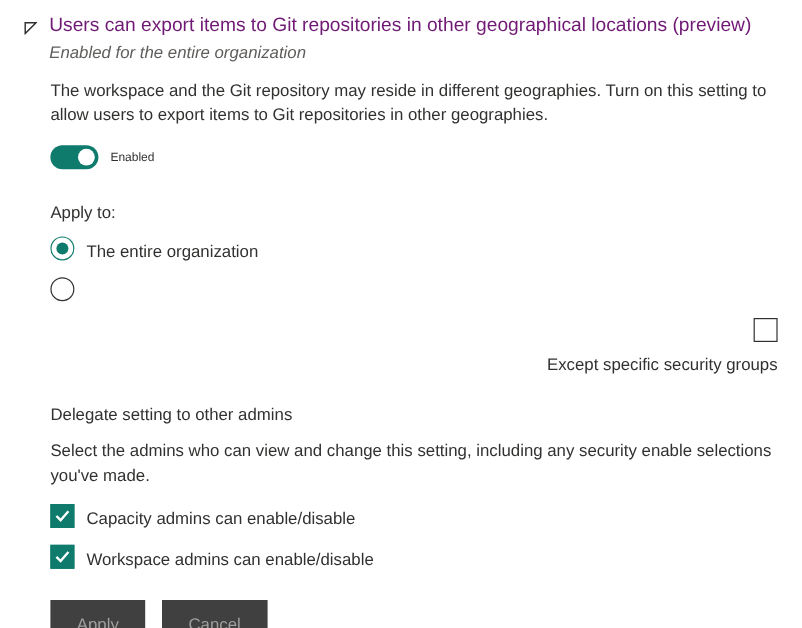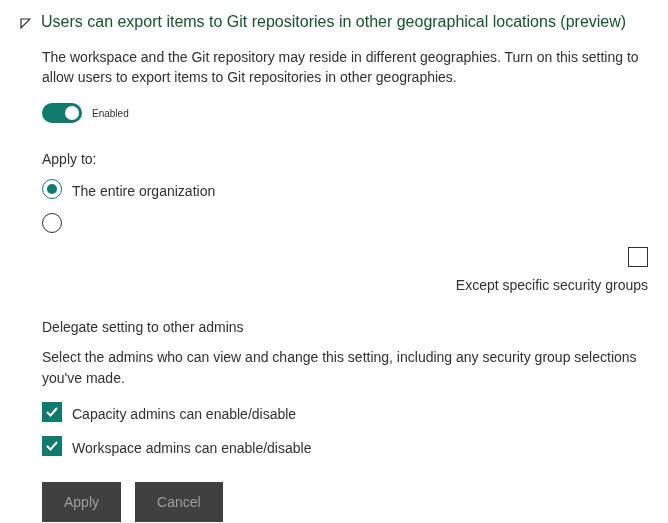--- a/index.html
+++ b/index.html
@@ -11,21 +11,21 @@
     color: #323130;
     background: #fff;
     width: 668px;
   }
   .header-row { display: flex; align-items: flex-start; gap: 10px; }
   .collapse-icon {
     margin-top: 4px;
     flex-shrink: 0;
   }
   .header-text { flex: 1; }
-  .title { font-size: 16px; font-weight: 400; color: #14532d; line-height: 1.3; }
+  .title { font-size: 16px; font-weight: 400; color: #701a75; line-height: 1.3; }
   .subtitle { font-style: italic; color: #605e5c; margin-top: 2px; font-size: 14px; }
   .content { margin-left: 22px; margin-top: 14px; }
   .description { color: #323130; line-height: 1.45; margin-bottom: 16px; }
 
   .toggle-row { display: flex; align-items: center; gap: 10px; margin-bottom: 28px; }
   .toggle {
     width: 40px; height: 20px; border-radius: 10px;
     background: #0f7b6c;
     position: relative; cursor: pointer;
   }
@@ -75,20 +75,21 @@
 <body>
 
 <div class="header-row">
   <span class="collapse-icon">
     <svg width="11" height="11" viewBox="0 0 11 11">
         <path d="M1 1 L10 1 L1 10 Z" fill="none" stroke="#323130" stroke-width="1.2"></path>
       </svg>
   </span>
   <div class="header-text">
     <div class="title">Users can export items to Git repositories in other geographical locations (preview)</div>
+    <div class="subtitle">Enabled for the entire organization</div>
   </div>
 </div>
 
 <div class="content">
   <div class="description">The workspace and the Git repository may reside in different geographies. Turn on this setting to allow users to export items to Git repositories in other geographies.</div>
 
   <div class="toggle-row">
     <div class="toggle">
       <div class="toggle-knob"></div>
     </div>
@@ -105,21 +106,21 @@
   <div class="radio-row">
     <span class="radio"></span>
   </div>
 
   <div class="check-row" style="margin-top:6px; margin-bottom:26px;flex-direction:column;">
     <span class="checkbox"></span>
     <span>Except specific security groups</span>
   </div>
 
   <div class="section-heading">Delegate setting to other admins</div>
-  <div class="section-desc">Select the admins who can view and change this setting, including any security group selections you've made.</div>
+  <div class="section-desc">Select the admins who can view and change this setting, including any security enable selections you've made.</div>
 
   <div class="check-row">
     <span class="checkbox checked">
       <svg width="14" height="14" viewBox="0 0 14 14">
           <path d="M2 7 L5.5 10.5 L12 3" stroke="#fff" stroke-width="2" fill="none"></path>
         </svg>
     </span>
     <span>Capacity admins can enable/disable</span>
   </div>
 

